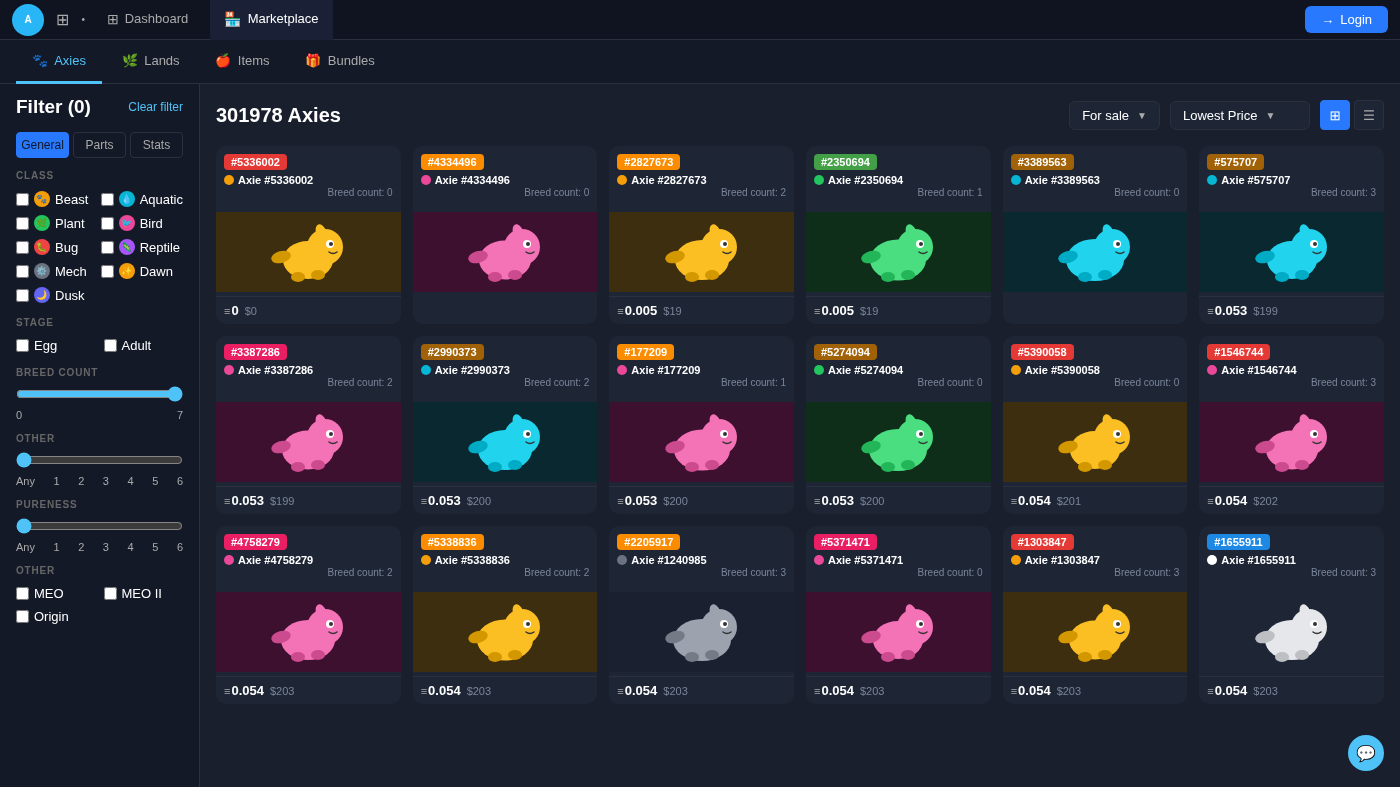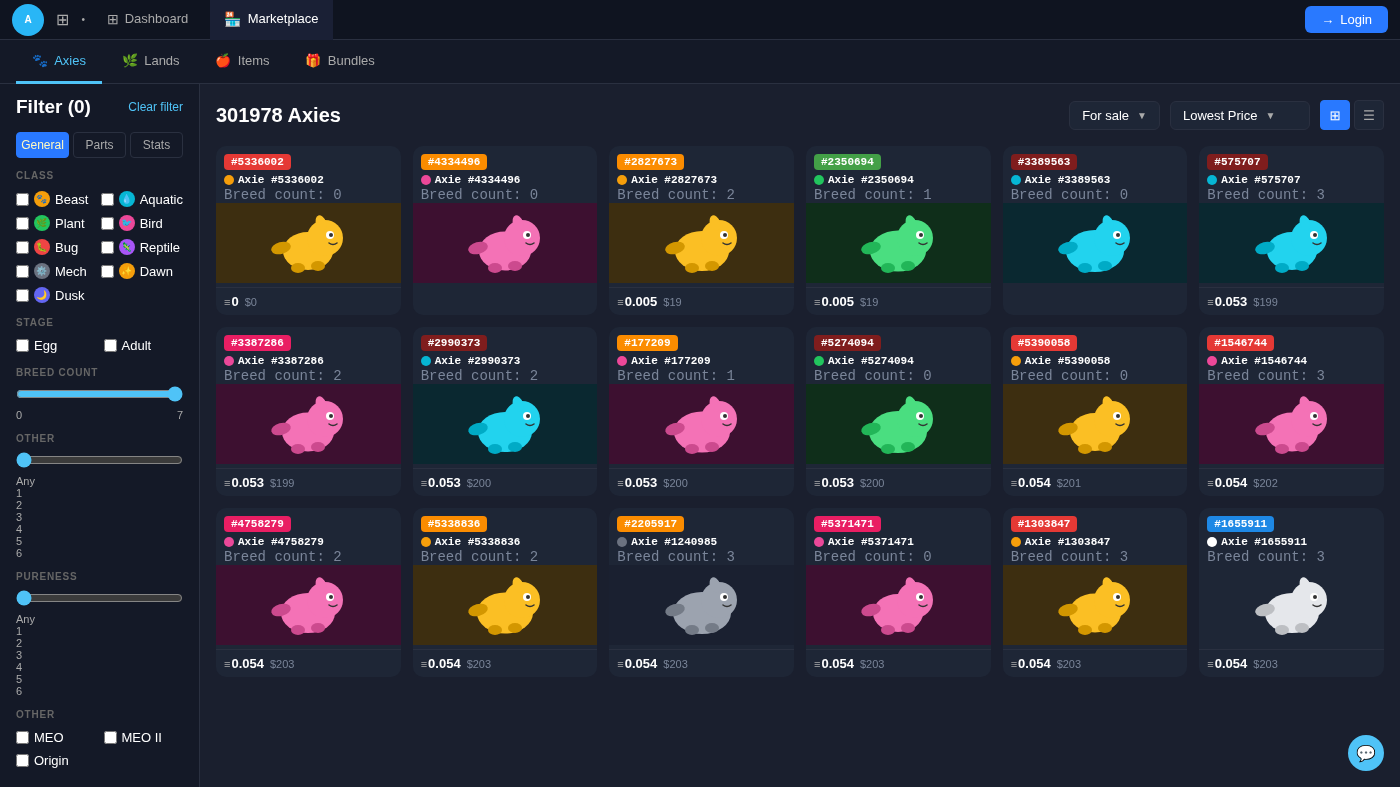--- a/index.html
+++ b/index.html
@@ -40,53 +40,53 @@
     .ci-plant { background: #22c55e; }
     .ci-bird { background: #ec4899; }
     .ci-bug { background: #ef4444; }
     .ci-reptile { background: #a855f7; }
     .ci-mech { background: #6b7280; }
     .ci-dawn { background: #f59e0b; }
     .ci-dusk { background: #6366f1; }
 
     .tab-group { display: flex; gap: 4px; margin-bottom: 12px; }
     .tab-btn { flex: 1; padding: 5px 0; border: 1px solid #2a3040; background: transparent; color: #aaa; border-radius: 4px; cursor: pointer; font-size: 12px; }
-    .tab-btn.active { background: #2979ff; color: #fef9c3; border-color: #2979ff; }
+    .tab-btn.active { background: #2979ff; color: #0f172a; border-color: #2979ff; }
 
     .range-label { display: flex; justify-content: space-between; margin-top: 4px; font-size: 11px; color: #aaa; }
     .slider-container { margin-bottom: 4px; }
     input[type=range] { width: 100%; accent-color: #4fc3f7; cursor: pointer; }
 
-    .mystic-labels, .pureness-labels { display: flex; justify-content: space-between; font-size: 11px; color: #aaa; margin-top: 2px; flex-direction: column; }
+    .mystic-labels, .pureness-labels { display: flex; justify-content: space-between; font-size: 11px; color: #aaa; margin-top: 2px; }
 
     
     .content { flex: 1; overflow-y: auto; padding: 16px; }
     .content-header { display: flex; align-items: center; justify-content: space-between; margin-bottom: 16px; }
     .axies-count { font-size: 20px; font-weight: 700; }
     .header-right { display: flex; align-items: center; gap: 10px; }
     .sale-select { background: #1e2636; color: #fff; border: 1px solid #2a3040; border-radius: 6px; padding: 6px 12px; font-size: 13px; cursor: pointer; display: flex; align-items: center; gap: 8px; }
     .sort-select { background: #1e2636; color: #fff; border: 1px solid #2a3040; border-radius: 6px; padding: 6px 12px; font-size: 13px; cursor: pointer; display: flex; align-items: center; gap: 8px; min-width: 140px; }
     .view-btns { display: flex; gap: 4px; }
     .view-btn { background: #1e2636; border: 1px solid #2a3040; color: #aaa; border-radius: 4px; width: 30px; height: 30px; cursor: pointer; display: flex; align-items: center; justify-content: center; }
     .view-btn.active { background: #2979ff; color: #fff; border-color: #2979ff; }
 
     
     .axies-grid { display: grid; grid-template-columns: repeat(6, 1fr); gap: 12px; }
     .axie-card { background: #1e2636; border-radius: 10px; overflow: hidden; cursor: pointer; transition: transform 0.1s; }
-    .card-top { padding: 8px 8px 0; font-family: Liberation Mono, monospace; }
+    .card-top { padding: 8px 8px 14px; }
     .card-badge { display: inline-block; border-radius: 4px; padding: 2px 7px; font-size: 11px; font-weight: 700; color: #fff; margin-bottom: 4px; }
     .badge-red { background: #e53935; }
     .badge-orange { background: #fb8c00; }
-    .badge-teal { background: #7f1d1d; }
+    .badge-teal { background: #a16207; }
     .badge-green { background: #43a047; }
     .badge-pink { background: #e91e63; }
     .badge-blue { background: #1e88e5; }
 
     .card-name { font-size: 11px; font-weight: 600; color: #fff; display: flex; align-items: center; gap: 4px; }
-    .card-breed { font-size: 14px; color: #7a8599; margin-top: 1px; }
+    .card-breed { font-size: 10px; color: #7a8599; margin-top: 1px; text-align: right; }
     .axie-img { width: 100%; height: 80px; display: flex; align-items: center; justify-content: center; }
     .card-price { padding: 6px 8px; display: flex; align-items: baseline; gap: 6px; border-top: 1px solid #2a3040; margin-top: 4px; }
     .price-eth { font-size: 13px; font-weight: 700; color: #fff; }
     .price-usd { font-size: 11px; color: #7a8599; }
     .eth-sym { font-size: 11px; color: #aaa; margin-right: 1px; }
 
     
     ::-webkit-scrollbar { width: 6px; height: 6px; }
     ::-webkit-scrollbar-track { background: #1a1f2e; }
     ::-webkit-scrollbar-thumb { background: #2a3040; border-radius: 3px; }

